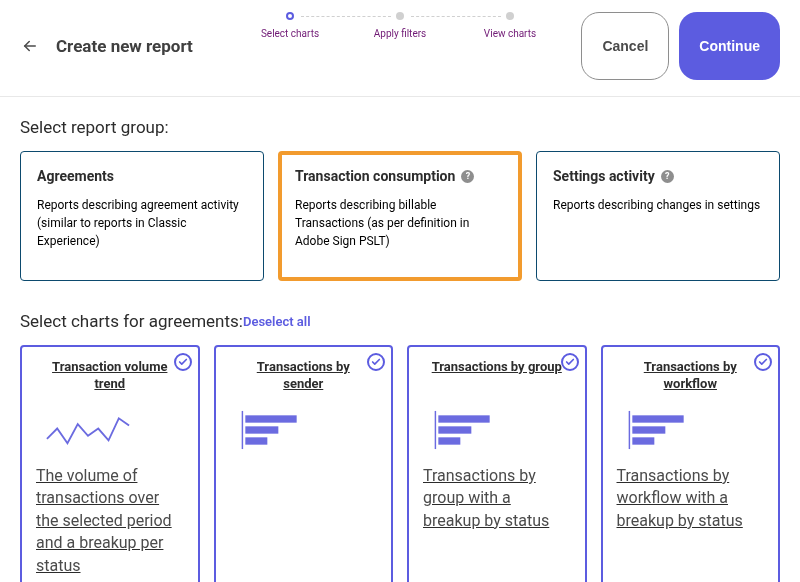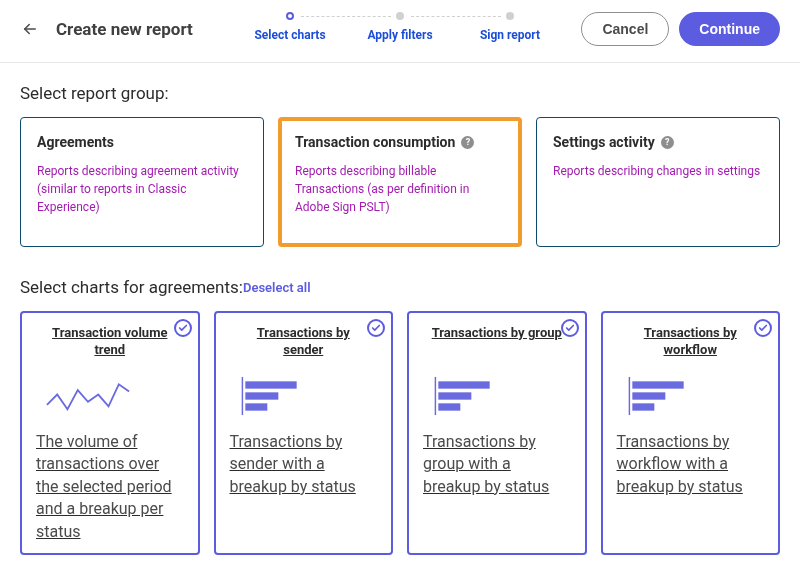--- a/index.html
+++ b/index.html
@@ -53,40 +53,39 @@
     background: #d0d0d0;
     margin-bottom: 8px;
     position: relative;
   }
   .step.active .step-dot {
     background: #fff;
     border: 2px solid #5c5ce0;
     width: 8px; height: 8px;
   }
   .step-label {
-    font-size: 12px;
-    color: #1d4ed8;
-    font-weight: bold;
+    font-size: 10px;
+    color: #701a75;
   }
   .step-line {
     position: absolute;
     top: 4px;
     left: 60%;
     width: 90px;
     border-top: 1px dashed #d0d0d0;
   }
   .header-actions {
     margin-left: auto;
     display: flex;
     gap: 10px;
   }
   .btn {
     font-size: 14px;
     font-weight: 600;
-    padding: 8px 20px;
+    padding: 25px 20px;
     border-radius: 18px;
     cursor: pointer;
     border: none;
   }
   .btn-secondary {
     background: #fff;
     border: 1.5px solid #8e8e8e;
     color: #4b4b4b;
   }
   .btn-primary {
@@ -135,21 +134,21 @@
     color: #fff;
     font-size: 9px;
     font-weight: 700;
     display: inline-flex;
     align-items: center;
     justify-content: center;
     line-height: 1;
   }
   .type-card-desc {
     font-size: 12px;
-    color: #a21caf;
+    color: #000000;
     line-height: 1.5;
   }
   .section-title-row {
     display: flex;
     align-items: center;
     justify-content: flex-start;
     margin-bottom: 14px;
   }
   .link-action {
     font-size: 13px;
@@ -227,21 +226,21 @@
       <div class="step-label">Select charts</div>
       <div class="step-line"></div>
     </div>
     <div class="step">
       <div class="step-dot"></div>
       <div class="step-label">Apply filters</div>
       <div class="step-line"></div>
     </div>
     <div class="step">
       <div class="step-dot"></div>
-      <div class="step-label">Sign report</div>
+      <div class="step-label">View charts</div>
     </div>
   </div>
 
   <div class="header-actions">
     <button class="btn btn-secondary">Cancel</button>
     <button class="btn btn-primary">Continue</button>
   </div>
 </div>
 
 <div class="content">
@@ -301,21 +300,20 @@
       </span>
       <div class="chart-card-title">Transactions by sender</div>
       <div class="chart-glyph">
         <svg viewBox="0 0 120 60">
             <line x1="6" y1="4" x2="6" y2="56" stroke="#6b6be0" stroke-width="2"></line>
             <rect x="10" y="10" width="70" height="10" fill="#6b6be0"></rect>
             <rect x="10" y="25" width="45" height="10" fill="#6b6be0"></rect>
             <rect x="10" y="40" width="30" height="10" fill="#6b6be0"></rect>
           </svg>
       </div>
-      <div class="chart-card-desc">Transactions by sender with a breakup by status</div>
     </div>
 
     <div class="chart-card">
       <span class="check-badge">
         <svg viewBox="0 0 24 24" fill="none" stroke="#5c5ce0" stroke-width="4" stroke-linecap="round" stroke-linejoin="round">
             <polyline points="20 6 9 17 4 12"></polyline>
           </svg>
       </span>
       <div class="chart-card-title">Transactions by group</div>
       <div class="chart-glyph">

